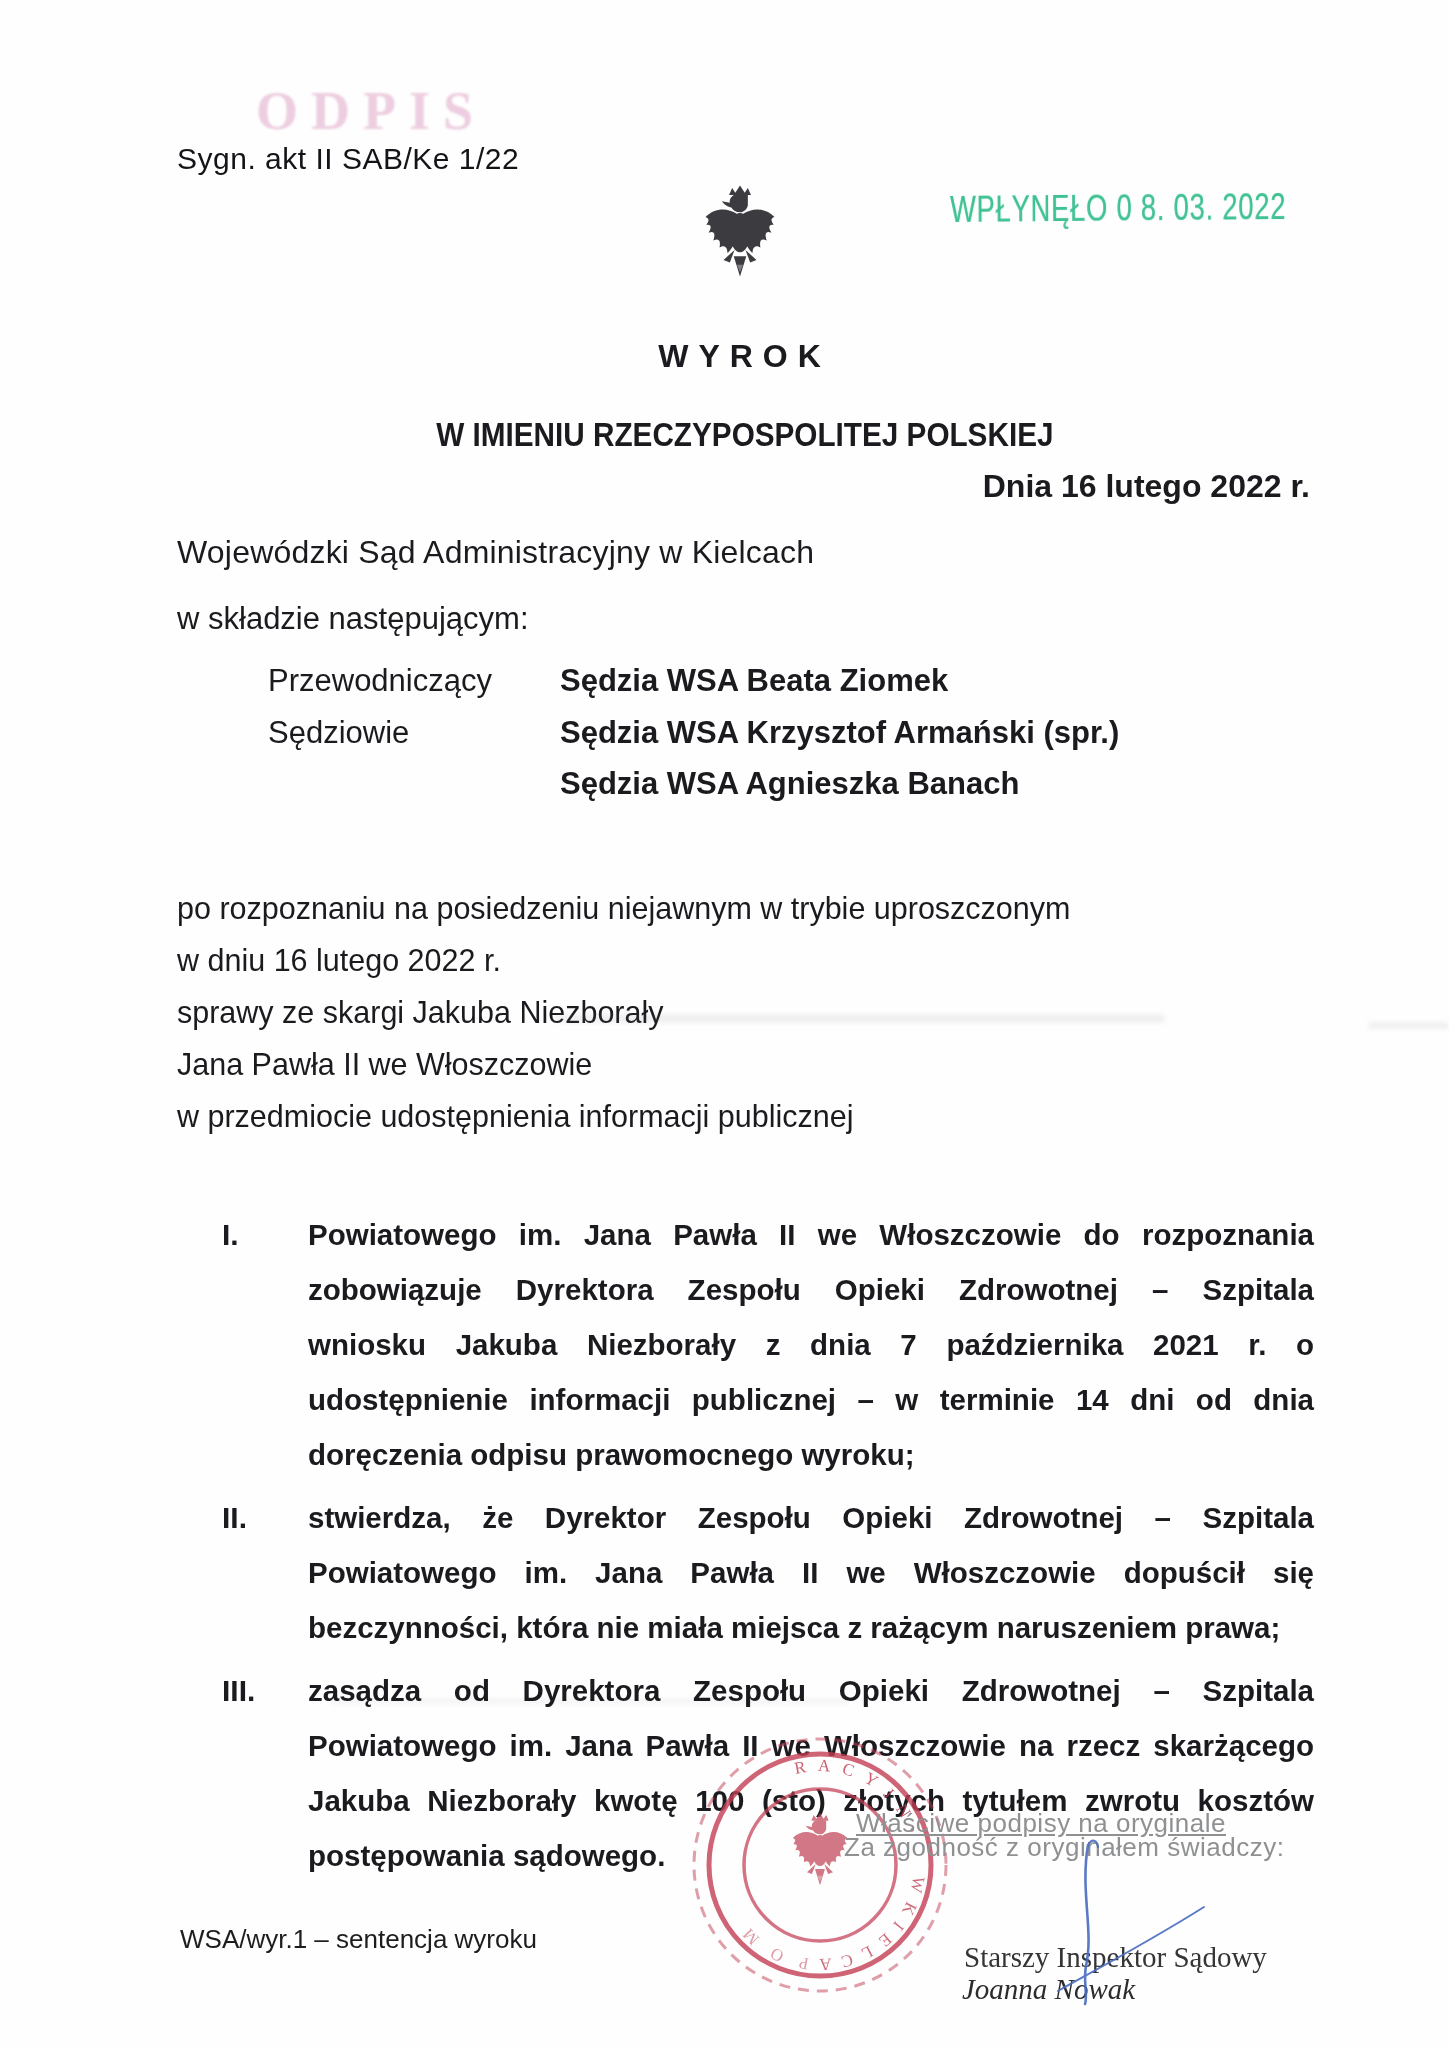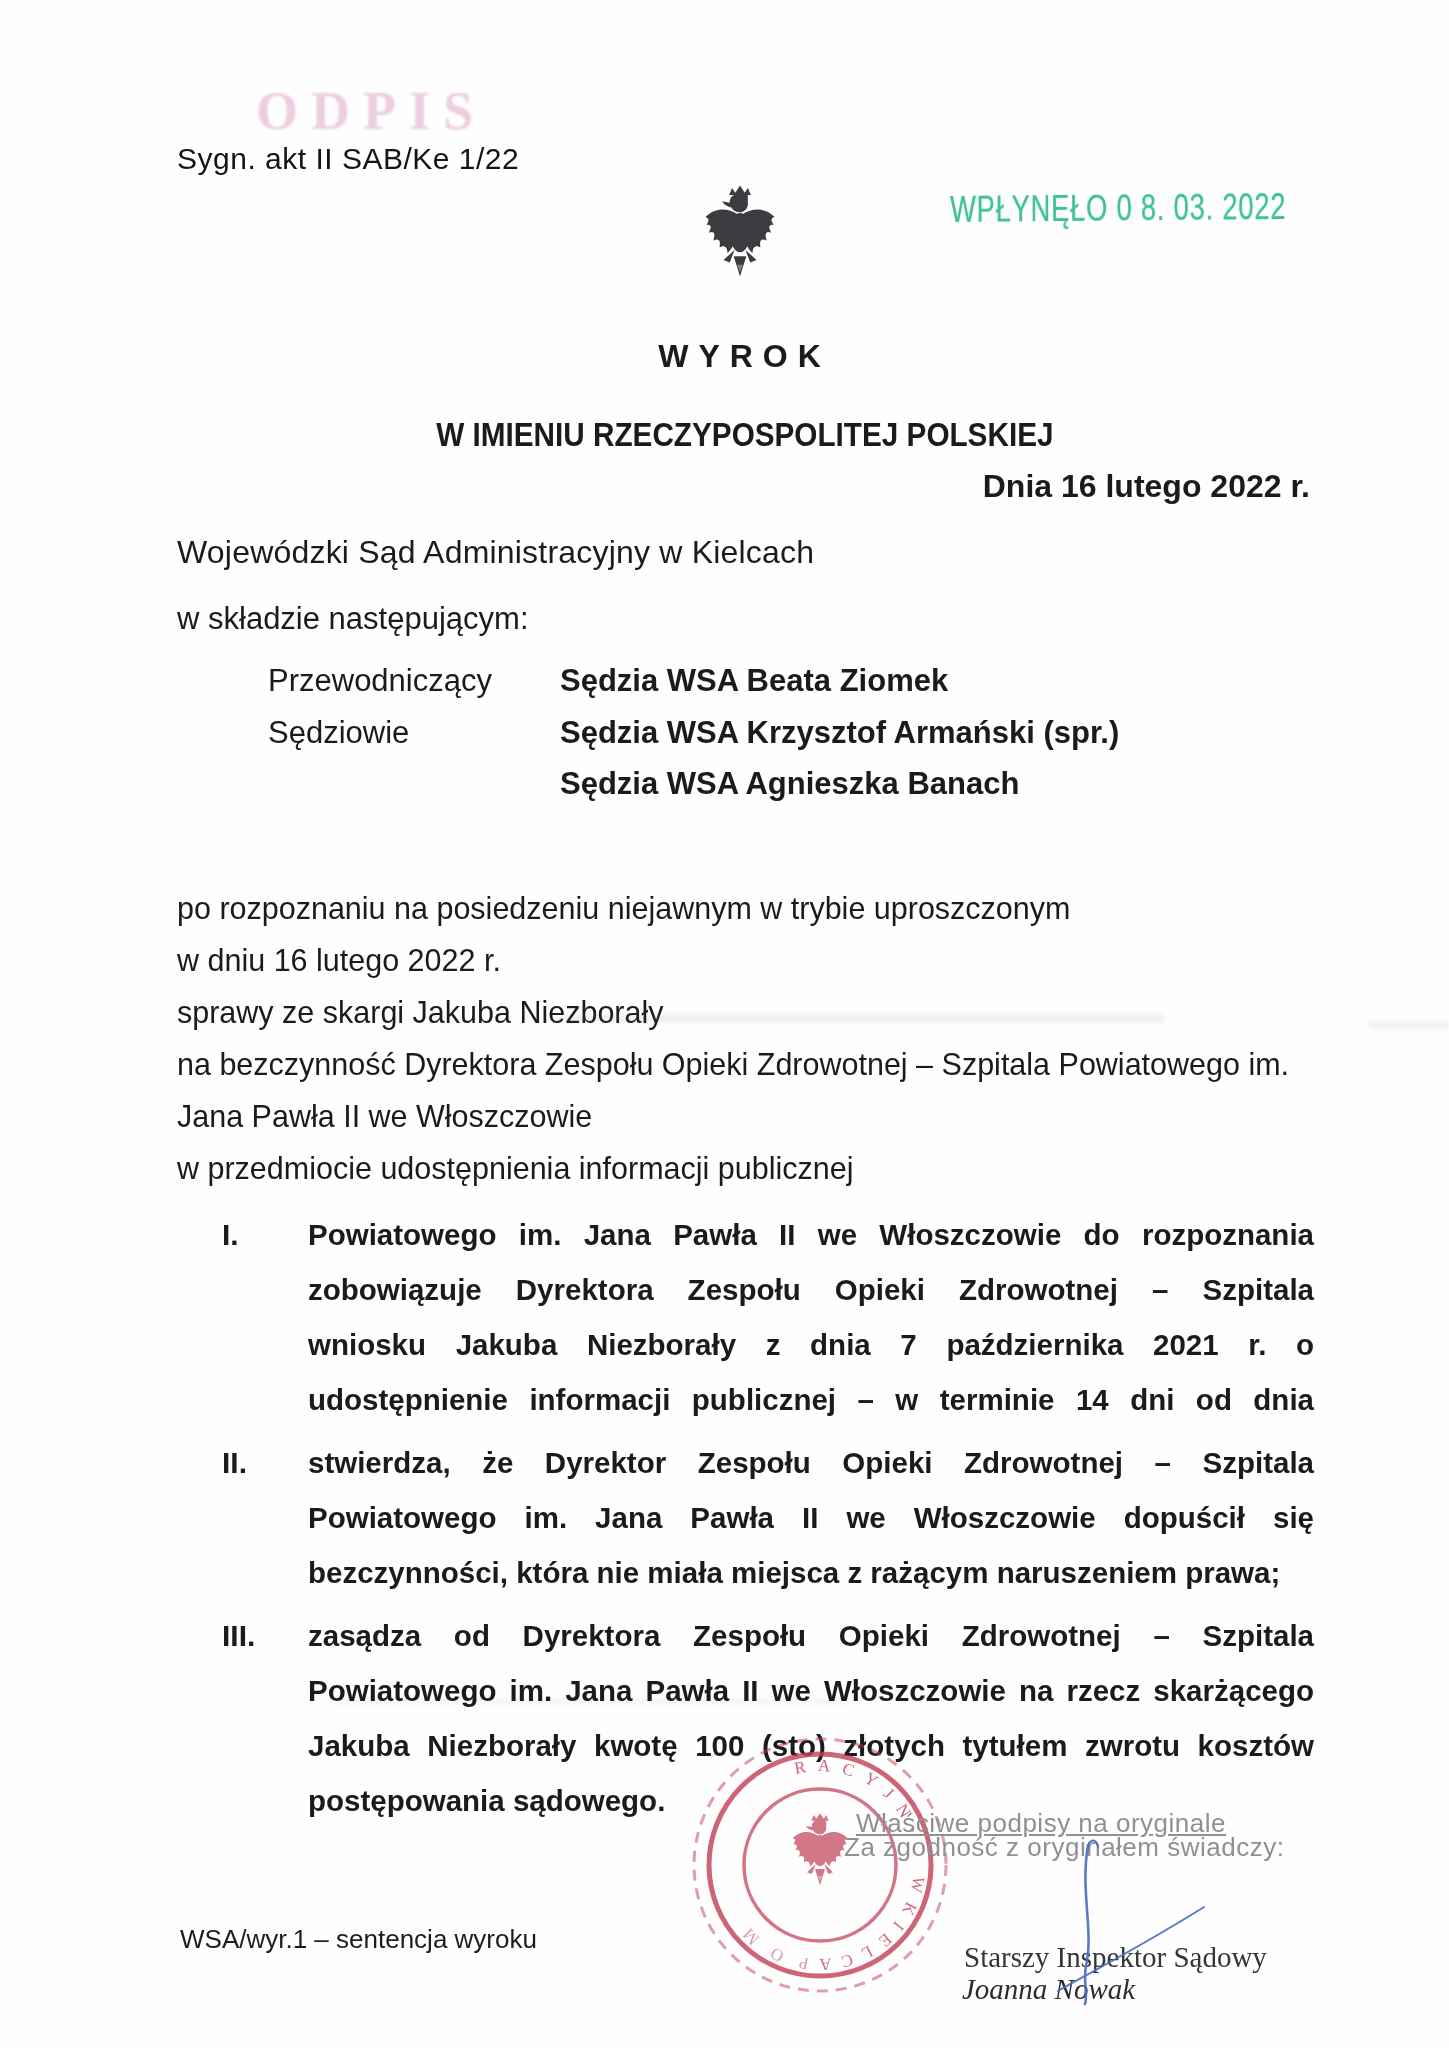--- a/index.html
+++ b/index.html
@@ -107,38 +107,38 @@
     <div class="comp-row">
       <div class="comp-role"></div>
       <div class="comp-judge">Sędzia WSA Agnieszka Banach</div>
     </div>
   </div>
 
   <div class="abs" id="case-intro">
     <div class="intro-line">po rozpoznaniu na posiedzeniu niejawnym w trybie uproszczonym</div>
     <div class="intro-line">w dniu 16 lutego 2022 r.</div>
     <div class="intro-line">sprawy ze skargi Jakuba Niezborały</div>
-    <div class="intro-line">na bezczynność Dyrektora Zespołu Opieki Zdrowotnej – Szpitala Powiatowego im.</div>
     <div class="intro-line">Jana Pawła II we Włoszczowie</div>
     <div class="intro-line">w przedmiocie udostępnienia informacji publicznej</div>
   </div>
 
   <div class="smear" style="left:555px;top:1014px;width:610px;height:9px;"></div>
   <div class="smear" style="left:1368px;top:1022px;width:81px;height:7px;"></div>
   <div class="smear" style="left:330px;top:1698px;width:520px;height:6px;opacity:.7;"></div>
 
   <div class="abs" id="verdict">
 
     <div class="v-item">
       <div class="v-num">I.</div>
       <div class="v-lines">
         <div class="v-line j">Powiatowego im. Jana Pawła II we Włoszczowie do rozpoznania</div>
         <div class="v-line j">zobowiązuje Dyrektora Zespołu Opieki Zdrowotnej – Szpitala</div>
         <div class="v-line j">wniosku Jakuba Niezborały z dnia 7 października 2021 r. o</div>
         <div class="v-line j">udostępnienie informacji publicznej – w terminie 14 dni od dnia</div>
+        <div class="v-line last">doręczenia odpisu prawomocnego wyroku;</div>
       </div>
     </div>
 
     <div class="v-item">
       <div class="v-num">II.</div>
       <div class="v-lines">
         <div class="v-line j">stwierdza, że Dyrektor Zespołu Opieki Zdrowotnej – Szpitala</div>
         <div class="v-line j">Powiatowego im. Jana Pawła II we Włoszczowie dopuścił się</div>
         <div class="v-line last">bezczynności, która nie miała miejsca z rażącym naruszeniem prawa;</div>
       </div>

